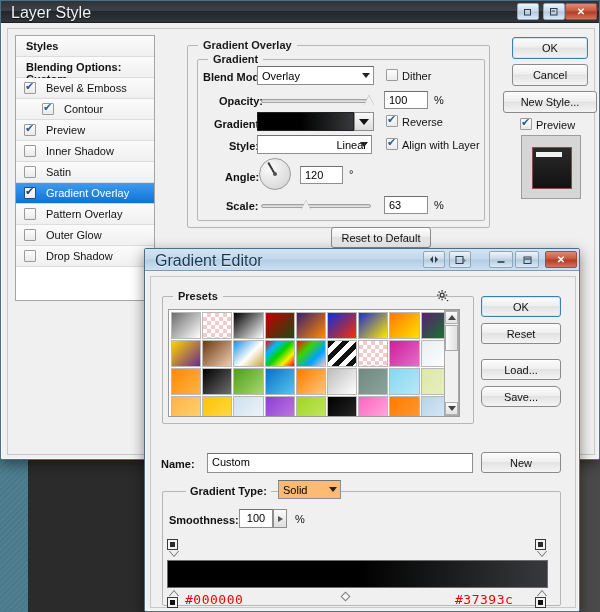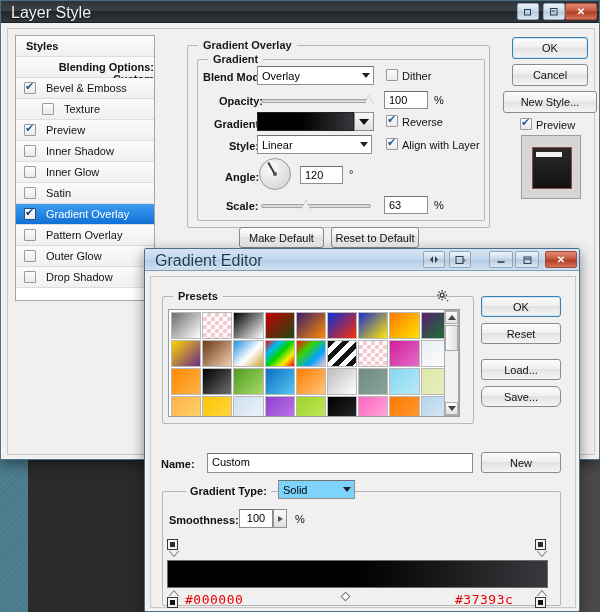--- a/index.html
+++ b/index.html
@@ -94,21 +94,21 @@
   .cb { position:absolute; width:12px; height:12px; border:1px solid #9a9a9a;
     background:linear-gradient(180deg,#fdfdfd,#eaeaea); border-radius:1px; }
   .cb.on::after { content:"✔"; position:absolute; left:0px; top:-3px;
     font-size:11px; color:#2b5f9e; line-height:12px; }
 
   
   #styles-list { position:absolute; background:#ffffff; border:1px solid #a5a5a5; }
   .srow { position:relative; height:21px; border-bottom:1px solid #dcdcdc;
     background:linear-gradient(180deg,#fbfbfb,#f0f0f0);
     font-size:11px; color:#111; }
-  .srow .sname { position:absolute; left:30px; top:4px;text-align:right; }
+  .srow .sname { position:absolute; left:30px; top:4px; }
   .srow.head { font-weight:bold; }
   .srow.head .sname { left:10px; }
   .srow.sub .sname { left:48px; }
   .srow.sel { background:linear-gradient(180deg,#3d9bf0,#1072d6); color:#fff; }
   .srow .cb { left:8px; top:4px; }
   .srow.sub .cb { left:26px; }
   .srow.sel .cb { border-color:#1a4f8a; }
   .srow.sel .cb.on::after { color:#15457a; }
 
   
@@ -234,34 +234,30 @@
         <span class="sname">Styles</span>
       </div>
       <div class="srow head">
         <span class="sname">Blending Options: Custom</span>
       </div>
       <div class="srow">
         <div class="cb on"></div>
         <span class="sname">Bevel &amp; Emboss</span>
       </div>
       <div class="srow sub">
-        <div class="cb"></div>
-        <span class="sname">Texture</span>
+        <div class="cb on"></div>
+        <span class="sname">Contour</span>
       </div>
       <div class="srow">
         <div class="cb on"></div>
         <span class="sname">Preview</span>
       </div>
       <div class="srow">
         <div class="cb"></div>
         <span class="sname">Inner Shadow</span>
-      </div>
-      <div class="srow">
-        <div class="cb"></div>
-        <span class="sname">Inner Glow</span>
       </div>
       <div class="srow">
         <div class="cb"></div>
         <span class="sname">Satin</span>
       </div>
       <div class="srow sel">
         <div class="cb on"></div>
         <span class="sname">Gradient Overlay</span>
       </div>
       <div class="srow">
@@ -301,21 +297,21 @@
   </div>
   <span class="lbl" style="left:433px; top:93px;">%</span>
 
   <span class="lbl b" style="left:213px; top:117px;">Gradient:</span>
   <div id="grad-swatch" style="left: 256px; top: 111px; width: 97px; height: 19px; background: linear-gradient(90deg, rgb(0, 0, 0) 0%, rgb(0, 0, 0) 45%, rgb(55, 57, 60) 100%);"></div>
   <div id="grad-swatch-arrow" style="left:353px; top:111px; width:20px; height:19px;"></div>
   <div class="cb on" style="left:385px; top:114px;"></div>
   <span class="lbl" style="left:401px; top:115px;">Reverse</span>
 
   <span class="lbl b" style="left:228px; top:139px;">Style:</span>
-  <div class="combo" style="left:256px; top:134px; width:115px;">
+  <div class="combo" style="left:256px; top:134px; width:115px;text-align:right;">
     <span>Linear</span>
     <span class="arw"></span>
   </div>
   <div class="cb on" style="left:385px; top:137px;"></div>
   <span class="lbl" style="left:401px; top:138px;">Align with Layer</span>
 
   <span class="lbl b" style="left:224px; top:170px;">Angle:</span>
   <div class="dial" style="left:258px; top:157px;">
     <div class="needle"></div>
     <div class="hub"></div>
@@ -326,24 +322,21 @@
   <span class="lbl" style="left:348px; top:167px;">°</span>
 
   <span class="lbl b" style="left:225px; top:199px;">Scale:</span>
   <div class="slider-track" style="left:260px; top:203px; width:110px;"></div>
   <div class="slider-thumb" style="left:300px; top:199px;"></div>
   <div class="txtbox" style="left:383px; top:195px; width:44px;">
     <span>63</span>
   </div>
   <span class="lbl" style="left:433px; top:198px;">%</span>
 
-  <div class="btn" style="left:238px; top:226px; width:85px;">
-    <span>Make Default</span>
-  </div>
-  <div class="btn" style="left:330px; top:226px; width:88px;">
+  <div class="btn" style="left:330px; top:226px; width:100px;">
     <span>Reset to Default</span>
   </div>
 
   <div class="btn default" style="left:511px; top:36px; width:76px; height:22px;">
     <span>OK</span>
   </div>
   <div class="btn" style="left:511px; top:63px; width:76px; height:22px;">
     <span>Cancel</span>
   </div>
   <div class="btn" style="left:502px; top:90px; width:94px; height:22px;">
@@ -476,21 +469,21 @@
   <span class="lbl b" style="left:16px; top:209px;">Name:</span>
   <div class="txtbox" style="left:62px; top:204px; width:266px; height:20px;">
     <span>Custom</span>
   </div>
   <div class="btn" style="left:336px; top:203px; width:80px; height:21px;">
     <span>New</span>
   </div>
 
   <div class="group" style="left:17px; top:242px; width:399px; height:115px;"></div>
   <span class="lbl b" style="left:41px; top:236px; background:#f0f0f0; padding:0 4px;text-align:right;">Gradient Type:</span>
-  <div class="combo" style="left:133px; top:231px; width:77px; height:19px; background:#7dd3fc;">
+  <div class="combo" style="left:133px; top:231px; width:63px; height:19px; background:#fdba74;">
     <span>Solid</span>
     <span class="arw"></span>
   </div>
 
   <span class="lbl b" style="left:24px; top:265px;">Smoothness:</span>
   <div class="txtbox" style="left:94px; top:260px; width:34px; height:19px; text-align:center;">
     <span>100</span>
   </div>
   <div class="spinarw" style="left:128px; top:260px; height:19px;"></div>
   <span class="lbl" style="left:150px; top:264px;">%</span>

